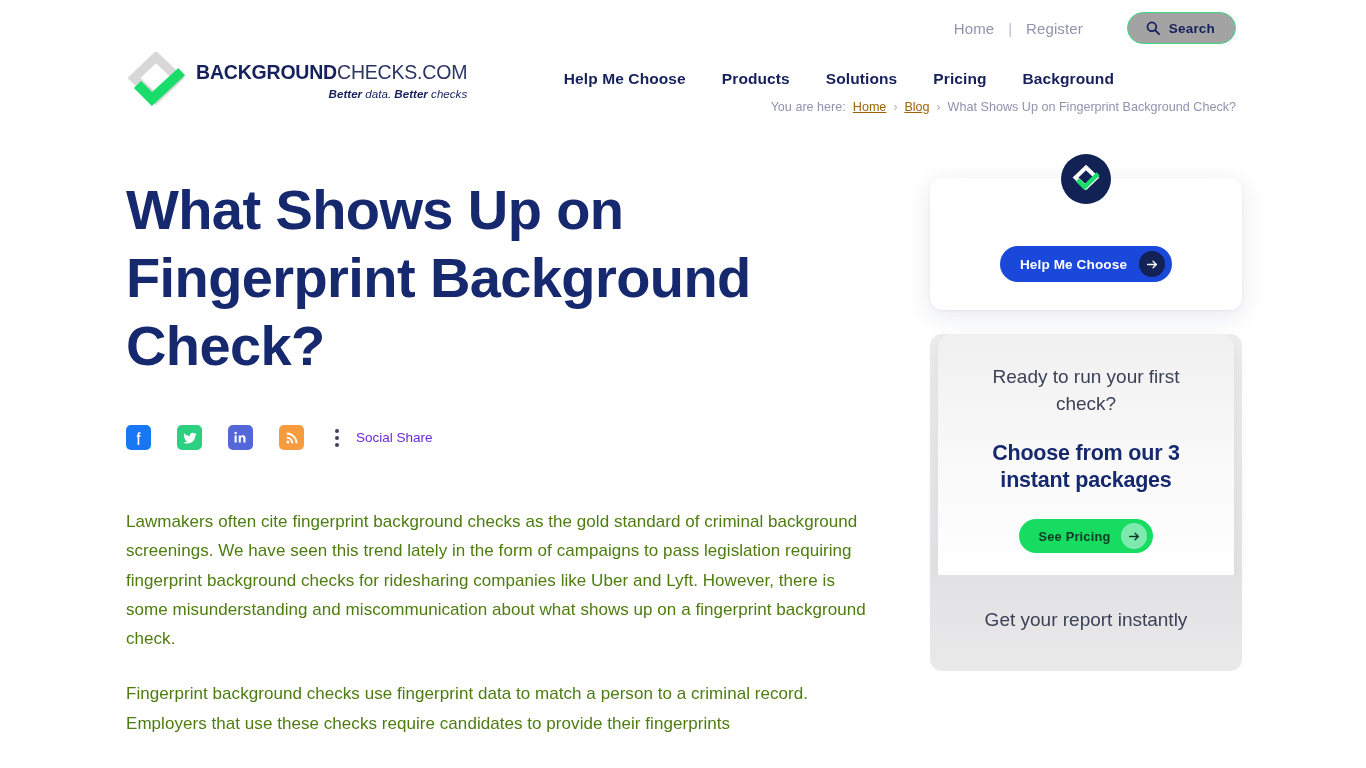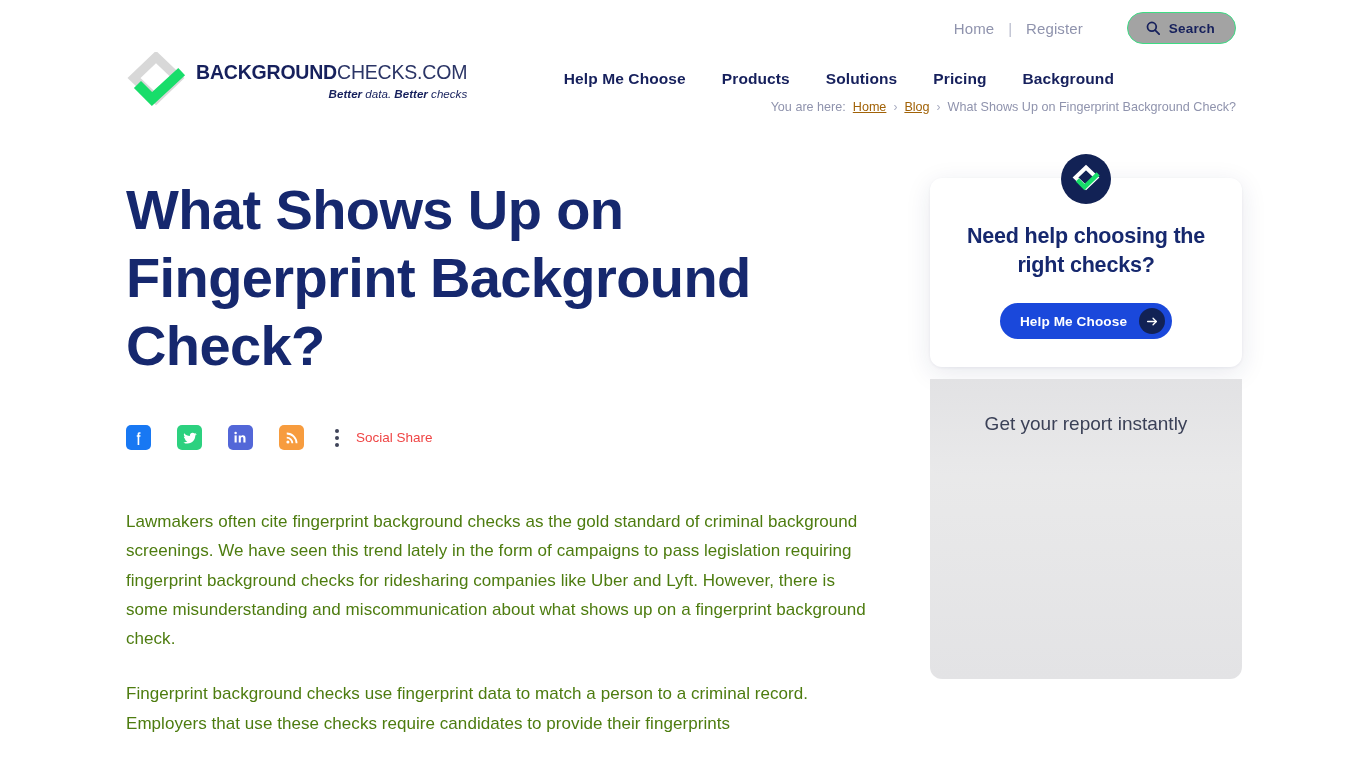--- a/index.html
+++ b/index.html
@@ -104,21 +104,21 @@
   }
   .si-fb { background: #1878f3; }
   .si-tw { background: #2cd17f; }
   .si-li { background: #5367d8; }
   .si-rss { background: #f79c3e; }
   .dots-btn {
     width: 14px; height: 24px; display:flex; flex-direction: column;
     align-items: center; justify-content: center; gap: 3px; cursor: pointer; margin-right: 12px;
   }
   .dots-btn i { width: 4px; height: 4px; border-radius: 50%; background: #3f4459; display: block; }
-  .social-label { font-size: 13.5px; color: #ef4444; }
+  .social-label { font-size: 13.5px; color: #6d28d9; }
 
   .body-copy { margin-top: 57px; width: 752px; }
   .body-copy p {
     font-size: 17px; line-height: 1.72; color: #4d7c0f; margin-bottom: 26px;
     letter-spacing: .05px;
   }
 
   
   .sidebar { position: absolute; left: 930px; top: 178px; width: 312px; }
 
@@ -290,34 +290,46 @@
 
 <aside class="sidebar">
 
   <div class="card-help">
     <div class="card-logo-circle">
       <svg width="30" height="30" viewBox="0 0 60 58" aria-hidden="true">
         <polygon points="30,6 51,26 30,46 9,26" fill="none" stroke="#ffffff" stroke-width="8"></polygon>
         <polyline points="16,34 27,45 51,22" fill="none" stroke="#18dd6a" stroke-width="9" stroke-linecap="square"></polyline>
       </svg>
     </div>
-    <h2>Need help choosing the right checks?</h2>
     <button class="btn-pill btn-help">
       <span class="lbl">Help Me Choose</span>
       <span class="btn-circ btn-circ-navy">
         <svg width="13" height="13" viewBox="0 0 24 24" aria-hidden="true">
           <line x1="3" y1="12" x2="19" y2="12" stroke="#ffffff" stroke-width="2.4" stroke-linecap="round"></line>
           <polyline points="13,6 19,12 13,18" fill="none" stroke="#ffffff" stroke-width="2.4" stroke-linecap="round" stroke-linejoin="round"></polyline>
         </svg>
       </span>
     </button>
   </div>
 
   <div class="stack">
     <div class="card-back"></div>
 
+    <div class="card-pricing">
+      <div class="lead">Ready to run your first check?</div>
+      <h2>Choose from our 3 instant packages</h2>
+      <button class="btn-pill btn-pricing">
+        <span class="lbl">See Pricing</span>
+        <span class="btn-circ btn-circ-green">
+          <svg width="13" height="13" viewBox="0 0 24 24" aria-hidden="true">
+            <line x1="3" y1="12" x2="19" y2="12" stroke="#0d3b23" stroke-width="2.4" stroke-linecap="round"></line>
+            <polyline points="13,6 19,12 13,18" fill="none" stroke="#0d3b23" stroke-width="2.4" stroke-linecap="round" stroke-linejoin="round"></polyline>
+          </svg>
+        </span>
+      </button>
+    </div>
 
     <div class="card-report">
       <div class="t">Get your report instantly</div>
     </div>
   </div>
 
 </aside>
 
 </body></html>

